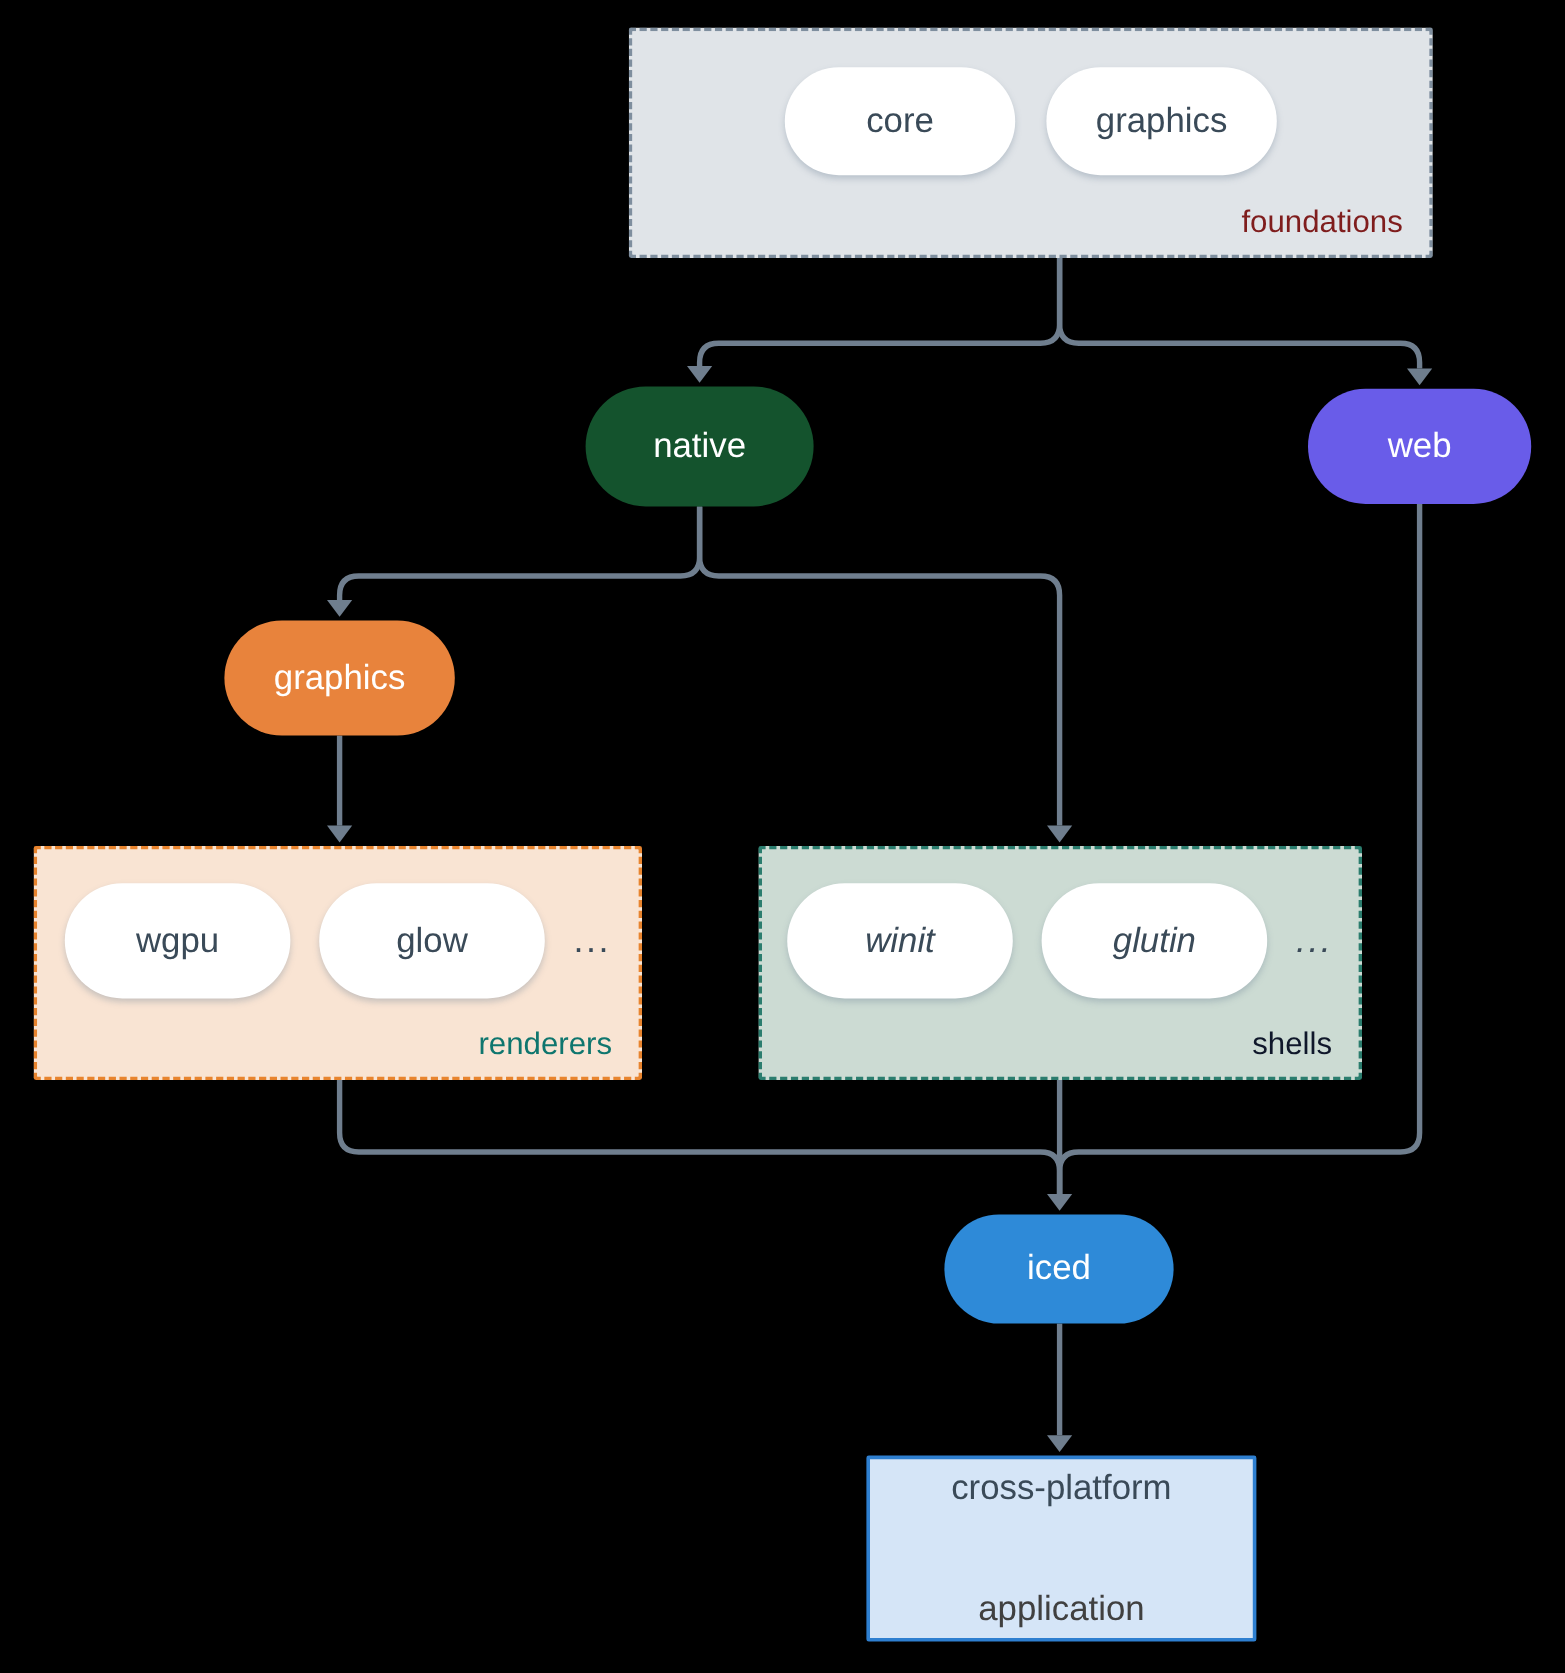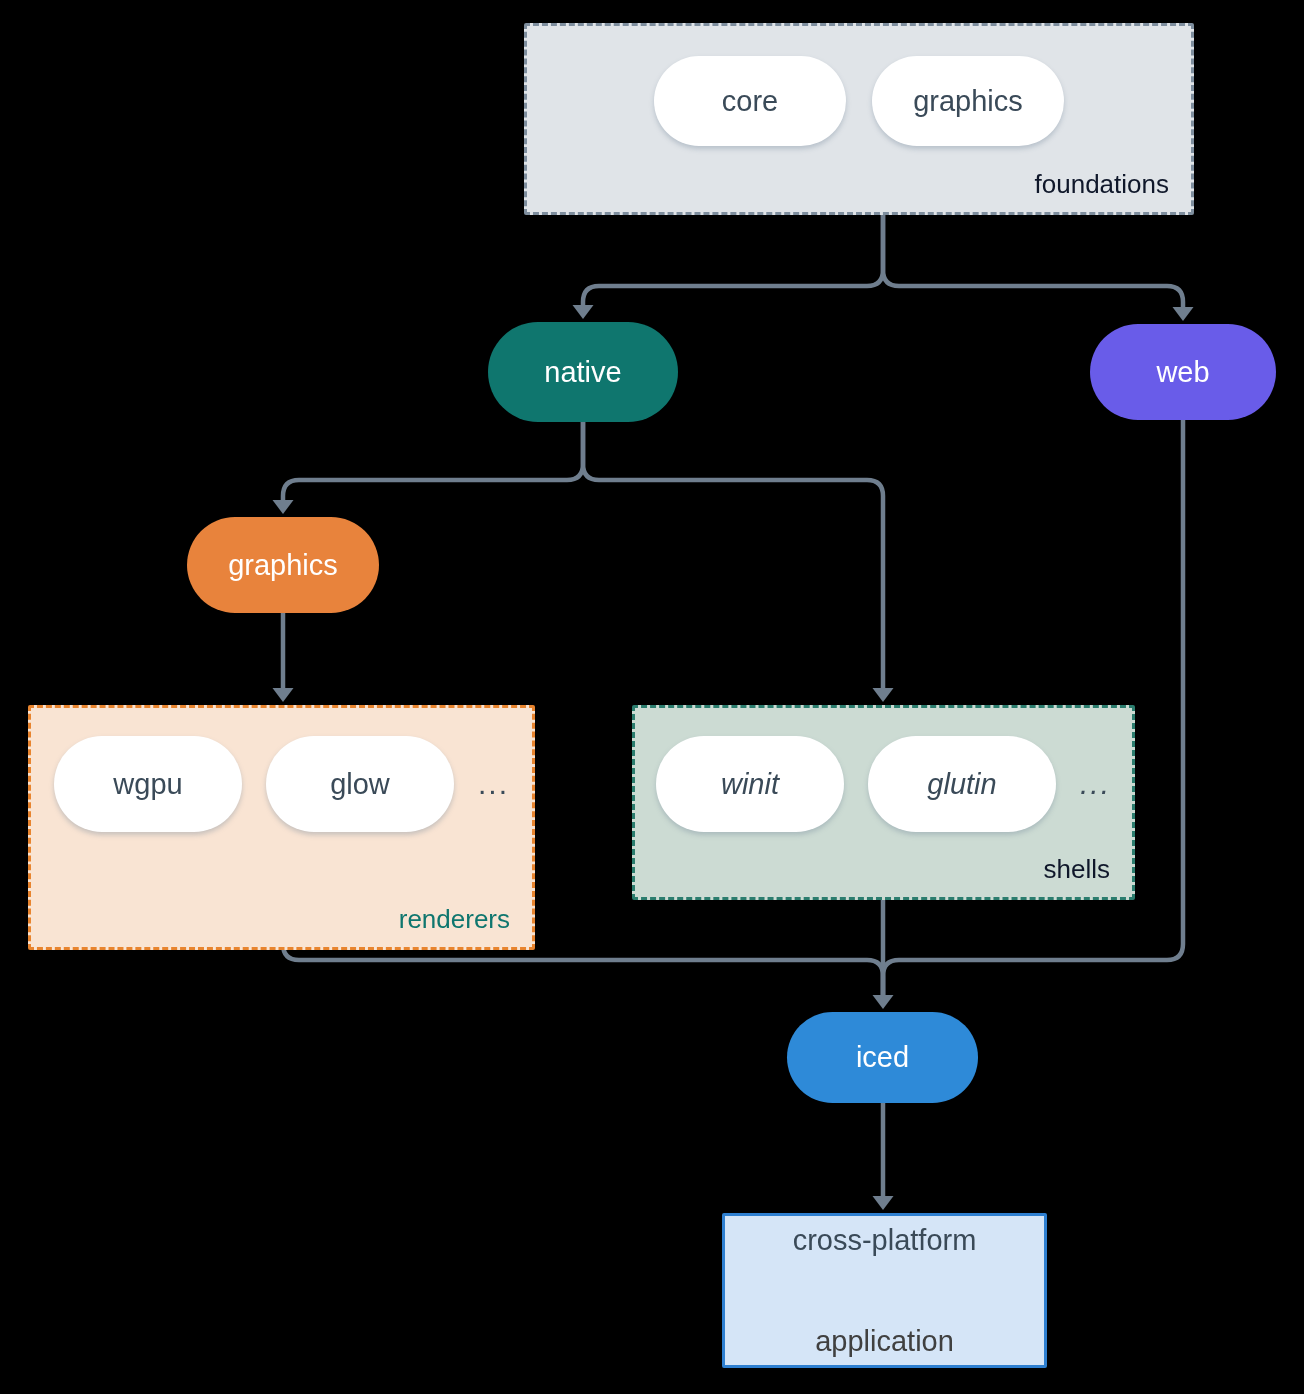--- a/index.html
+++ b/index.html
@@ -86,30 +86,30 @@
     <polygon points="872.5,995 893.5,995 883,1009" fill="#6f7e8e"></polygon>
     <polygon points="872.5,1196 893.5,1196 883,1210" fill="#6f7e8e"></polygon>
   </g>
 </svg>
 
 <div class="group" style="left: 524px; top: 23px; width: 670px; height: 192px; background-color: rgb(224, 228, 232); border-color: rgb(126, 142, 158);">
   <div class="pills" style="margin-top:30px;">
     <div class="pill-white" style="width: 192px; height: 90px; border-radius: 45px; color: rgb(58, 74, 88);">core</div>
     <div class="pill-white" style="width: 192px; height: 90px; border-radius: 45px; color: rgb(58, 74, 88);">graphics</div>
   </div>
-  <div class="group-label" style="color: #0f172a;">foundations</div>
+  <div class="group-label" style="color: #7f1d1d;">foundations</div>
 </div>
 
-<div class="node" style="left: 488px; top: 322px; width: 190px; height: 100px; border-radius: 50px; background-color: #0f766e;">native</div>
+<div class="node" style="left: 488px; top: 322px; width: 190px; height: 100px; border-radius: 50px; background-color: #14532d;">native</div>
 
 <div class="node" style="left: 1090px; top: 324px; width: 186px; height: 96px; border-radius: 48px; background-color: rgb(105, 92, 233);">web</div>
 
 <div class="node" style="left: 187px; top: 517px; width: 192px; height: 96px; border-radius: 48px; background-color: rgb(232, 131, 60);">graphics</div>
 
-<div class="group" style="left: 28px; top: 705px; width: 507px; height: 245px; background-color: rgb(249, 228, 211); border-color: rgb(232, 132, 46);">
+<div class="group" style="left: 28px; top: 705px; width: 507px; height: 195px; background-color: rgb(249, 228, 211); border-color: rgb(232, 132, 46);">
   <div class="pills" style="margin-top:28px; gap:24px;">
     <div class="pill-white" style="width: 188px; height: 96px; border-radius: 48px; color: rgb(58, 74, 88);">wgpu</div>
     <div class="pill-white" style="width: 188px; height: 96px; border-radius: 48px; color: rgb(58, 74, 88);">glow</div>
     <div class="ellipsis" style="color: rgb(58, 74, 88);">...</div>
   </div>
   <div class="group-label" style="color: #0f766e;">renderers</div>
 </div>
 
 <div class="group" style="left: 632px; top: 705px; width: 503px; height: 195px; background-color: rgb(204, 219, 211); border-color: rgb(43, 125, 110);">
   <div class="pills" style="margin-top:28px; gap:24px;font-style:italic;">

